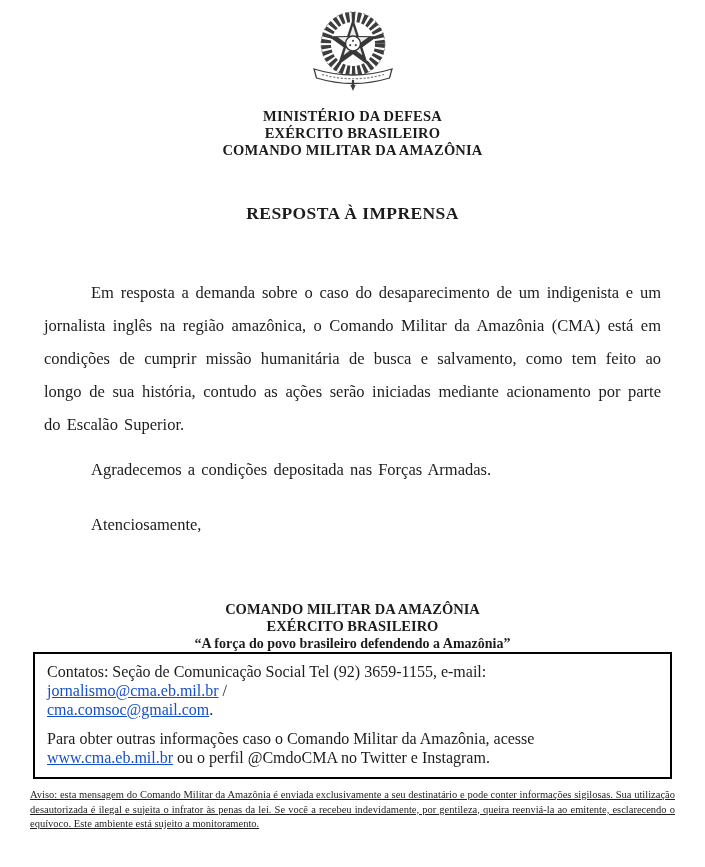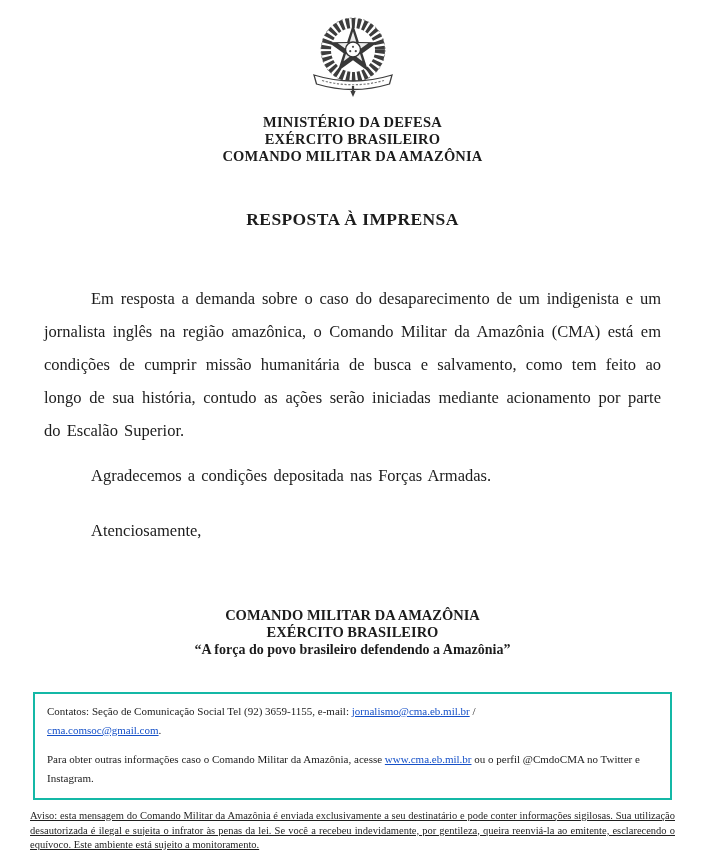--- a/index.html
+++ b/index.html
@@ -11,21 +11,21 @@
     width: 705px;
     height: 867px;
     font-family: "Liberation Serif", "DejaVu Serif", serif;
     color: #1c1c1c;
     overflow: hidden;
   }
   .page {
     box-sizing: border-box;
     width: 705px;
     height: 867px;
-    padding: 12px 33px 0 33px;
+    padding: 6px 33px 0 33px;
   }
   .crest-wrap {
     text-align: center;
     padding-top: 2px;
   }
   .header-block {
     margin-top: 12px;
     text-align: center;
     font-weight: bold;
     font-size: 14.5px;
@@ -54,24 +54,23 @@
     margin-top: 60px;
     text-align: center;
     font-weight: bold;
     font-size: 14.5px;
     line-height: 17px;
   }
   .sig-motto {
     font-size: 14px;
   }
   .contact-box {
-    margin-top: 34px;
-    border: 2px solid #14b8a6;
+    border: 2px solid #000000;
     padding: 8px 12px 10px 12px;
-    font-size: 11px;
+    font-size: 16px;
     line-height: 19px;
   }
   .contact-box p { margin: 0; }
   .contact-box .cb-p2 { margin-top: 10px; }
   a.doc-link {
     color: #1550c8;
     text-decoration: underline;
     cursor: pointer;
   }
   .footer {

